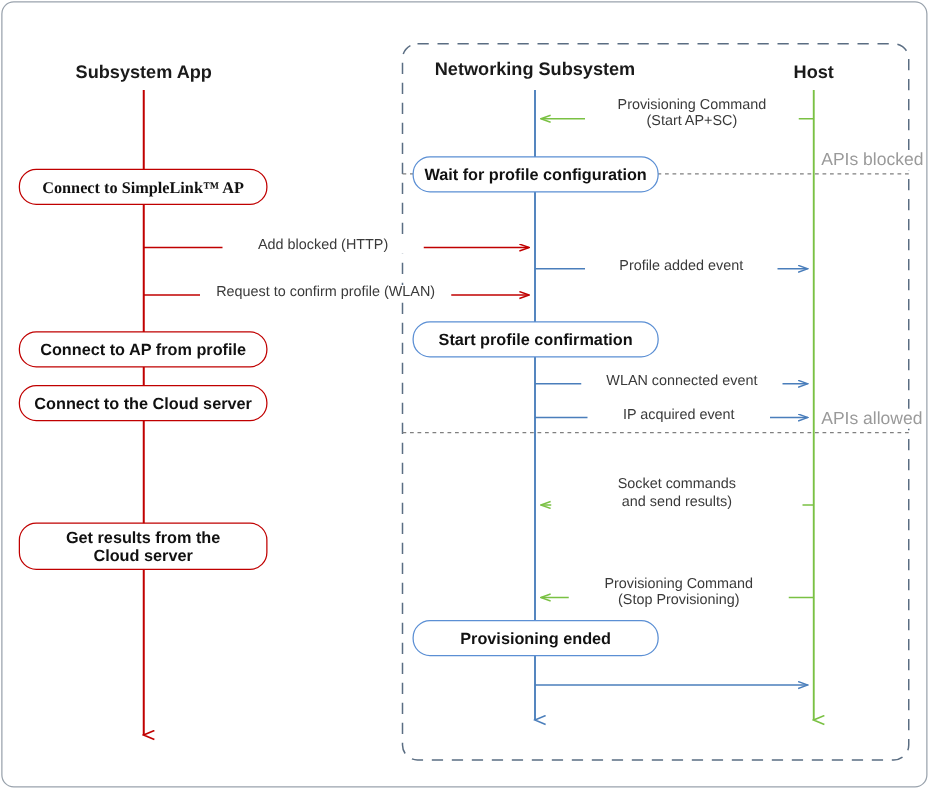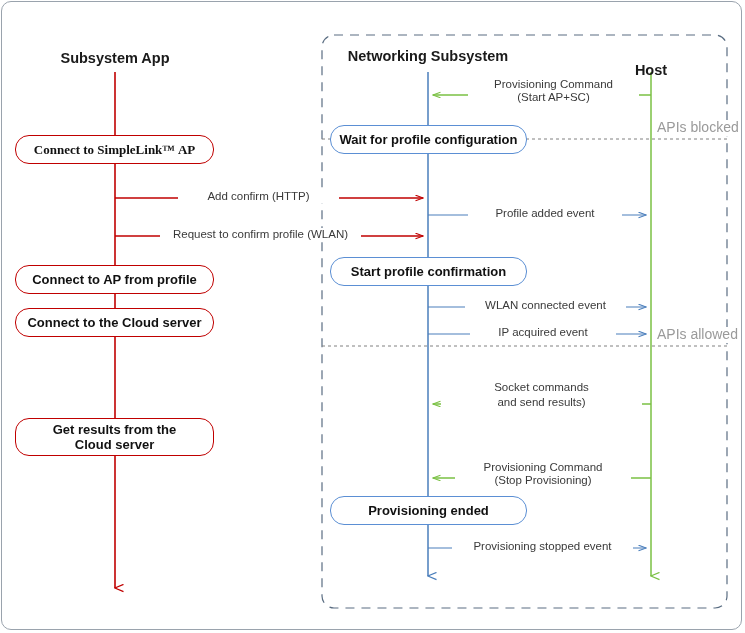--- a/index.html
+++ b/index.html
@@ -104,48 +104,47 @@
     <line x1="115" y1="236" x2="423" y2="236" stroke="#c00000" stroke-width="1.3" marker-end="url(#ah-red)"></line>
     <line x1="428" y1="307" x2="646" y2="307" stroke="#4a7ebb" stroke-width="1.2" marker-end="url(#ah-blue)"></line>
     <line x1="428" y1="334" x2="646" y2="334" stroke="#4a7ebb" stroke-width="1.2" marker-end="url(#ah-blue)"></line>
     <line x1="651" y1="404" x2="433" y2="404" stroke="#7ac143" stroke-width="1.3" marker-end="url(#ah-green)"></line>
     <line x1="651" y1="478" x2="433" y2="478" stroke="#7ac143" stroke-width="1.3" marker-end="url(#ah-green)"></line>
     <line x1="428" y1="548" x2="646" y2="548" stroke="#4a7ebb" stroke-width="1.2" marker-end="url(#ah-blue)"></line>
   </svg>
 
   <div class="lbl actor-title" style="left:35px;top:50px;width:160px;">Subsystem App</div>
   <div class="lbl actor-title" style="left:338px;top:48px;width:180px;">Networking Subsystem</div>
-  <div class="lbl actor-title" style="left:611px;top:62px;width:80px;">Host</div>
+  <div class="lbl actor-title" style="left:611px;top:50px;width:80px;">Host</div>
 
   <div class="lbl msg-label" style="left:468px;top:78px;width:165px;">
     <div>Provisioning Command</div>
     <div>(Start AP+SC)</div>
   </div>
 
-  <div class="lbl msg-label" style="left:178px;top:190px;width:155px;">Add confirm (HTTP)</div>
+  <div class="lbl msg-label" style="left:178px;top:190px;width:155px;">Add blocked (HTTP)</div>
 
   <div class="lbl msg-label" style="left:468px;top:207px;width:148px;">Profile added event</div>
 
   <div class="lbl msg-label" style="left:160px;top:228px;width:195px;">Request to confirm profile (WLAN)</div>
 
   <div class="lbl msg-label" style="left:465px;top:299px;width:155px;">WLAN connected event</div>
 
   <div class="lbl msg-label" style="left:470px;top:326px;width:140px;">IP acquired event</div>
 
   <div class="lbl msg-label two-line" style="left:441px;top:380px;width:195px;">
     <div>Socket commands</div>
     <div>and send results)</div>
   </div>
 
   <div class="lbl msg-label" style="left:455px;top:461px;width:170px;">
     <div>Provisioning Command</div>
     <div>(Stop Provisioning)</div>
   </div>
 
-  <div class="lbl msg-label" style="left:452px;top:540px;width:175px;">Provisioning stopped event</div>
 
   <div class="lbl api-note" style="left:655px;top:120px;width:80px;text-align:left;">APIs blocked</div>
   <div class="lbl api-note" style="left:655px;top:327px;width:80px;text-align:left;">APIs allowed</div>
 
   <div class="act-box red" style="left:15px;top:135px;width:199px;height:29px;font-family:Liberation Serif, serif;">Connect to SimpleLink™ AP</div>
 
   <div class="act-box red" style="left:15px;top:265px;width:199px;height:29px;">Connect to AP from profile</div>
 
   <div class="act-box red" style="left:15px;top:308px;width:199px;height:29px;">Connect to the Cloud server</div>
 

